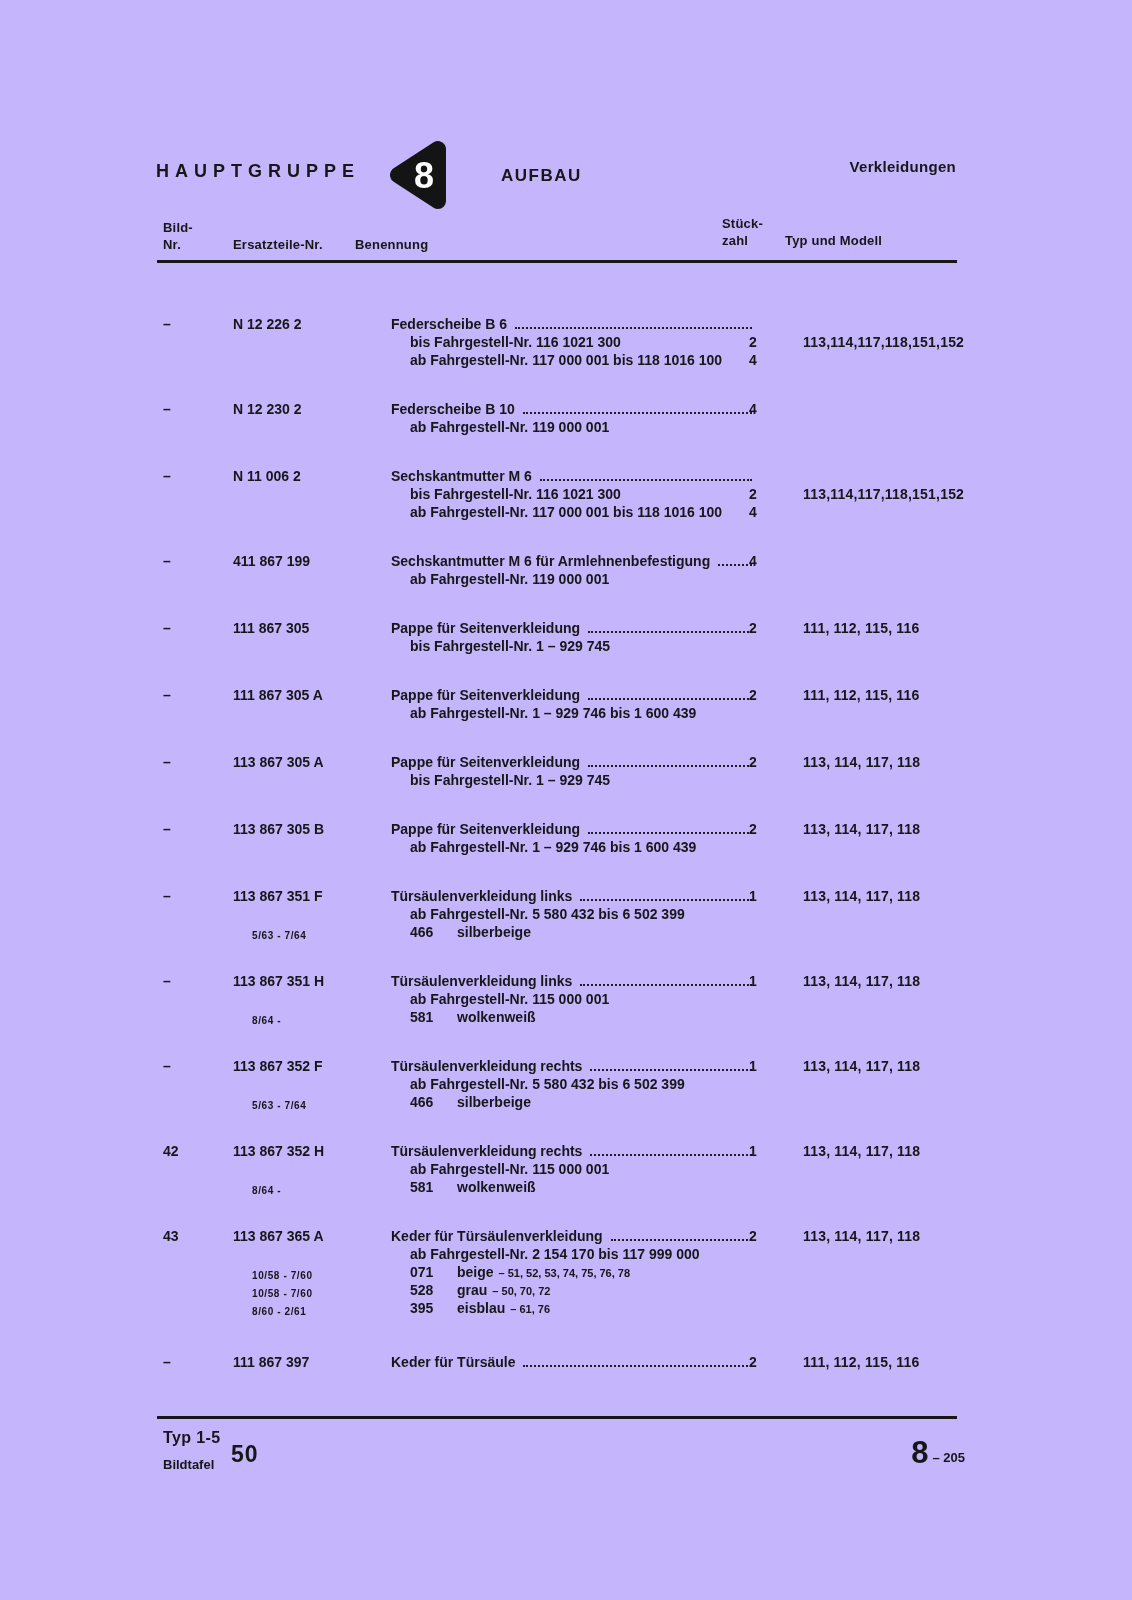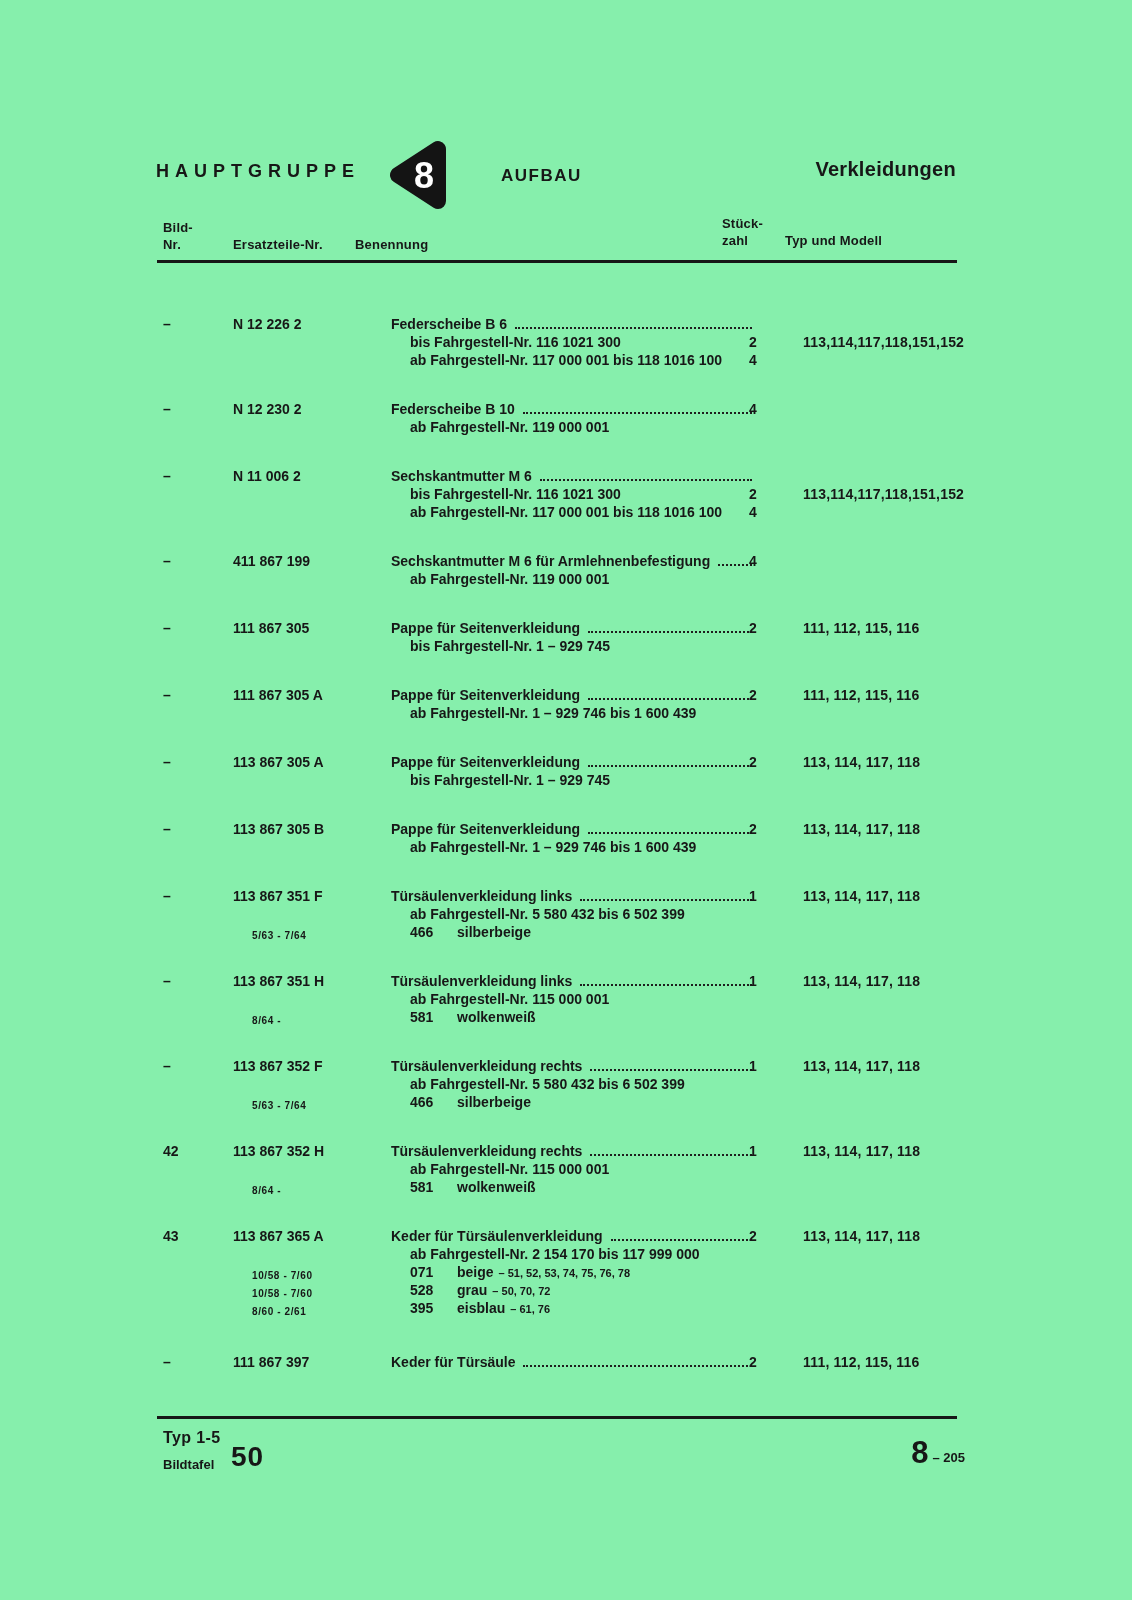--- a/index.html
+++ b/index.html
@@ -1,27 +1,27 @@
 <!DOCTYPE html>
 <html><head>
 <meta charset="utf-8">
 <style>
   html,body{margin:0;padding:0;background:#d8d8d8;}
   .page{
     position:relative;width:1132px;height:1600px;margin:0 auto;
-    background:#86efac;color:#171717;
+    background:#c4b5fd;color:#171717;
     font-family:"Liberation Sans","DejaVu Sans",sans-serif;
     font-weight:700;font-size:14px;overflow:hidden;
   }
   .abs{position:absolute;white-space:nowrap;}
   
   .hauptgruppe{left:156px;top:161px;font-size:18px;letter-spacing:6px;}
   .badge{left:388px;top:137px;width:64px;height:76px;}
   .aufbau{left:476px;top:166px;font-size:17px;letter-spacing:1.5px;margin-left:25px;}
-  .verkleidungen{top:158px;right:176px;font-size:20px;letter-spacing:0.3px;}
+  .verkleidungen{top:158px;right:176px;font-size:15px;letter-spacing:0.3px;}
   
   .colhead{font-size:13px;letter-spacing:0.2px;}
   .h-bild1{left:163px;top:220px;} .h-bild2{left:163px;top:237px;}
   .h-part{left:233px;top:237px;}  .h-name{left:355px;top:237px;}
   .h-qty1{left:722px;top:216px;}  .h-qty2{left:722px;top:233px;}
   .h-typ{left:785px;top:233px;}
   .rule-top{left:157px;top:260px;width:800px;height:3px;background:#171717;}
   .rule-bottom{left:157px;top:1416px;width:800px;height:3px;background:#171717;}
   
   .rows{position:absolute;left:0;top:315px;width:1132px;}
@@ -34,21 +34,21 @@
   .c-name{position:absolute;left:355px;width:365px;display:flex;align-items:baseline;white-space:nowrap;margin-left:36px;}
   .c-name.indent{left:374px;width:346px;}
   .code{display:inline-block;width:47px;}
   .small-suffix{font-size:11px;margin-left:5px;}
   .leader{flex:1 1 auto;min-width:10px;border-bottom:2px dotted #1d1d1d;margin:0 4px 3px 8px;}
   .c-qty{position:absolute;left:742px;width:22px;text-align:center;}
   .c-typ{position:absolute;left:803px;white-space:nowrap;letter-spacing:0.2px;}
   
   .f-typrange{left:163px;top:1429px;font-size:16px;letter-spacing:0.4px;}
   .f-bildtafel{left:163px;top:1457px;font-size:13px;}
-  .f-bildnum{left:231px;top:1441px;font-size:28px;letter-spacing:1px;}
+  .f-bildnum{left:231px;top:1441px;font-size:23px;letter-spacing:1px;}
   .f-right{position:absolute;top:1437px;right:167px;display:flex;align-items:flex-end;}
   .f-major{font-size:31px;line-height:31px;}
   .f-minor{font-size:13px;line-height:21px;margin-left:4px;}
 </style>
 </head>
 <body>
 
 <div class="page">
 
   <span class="abs hauptgruppe">HAUPTGRUPPE</span>

